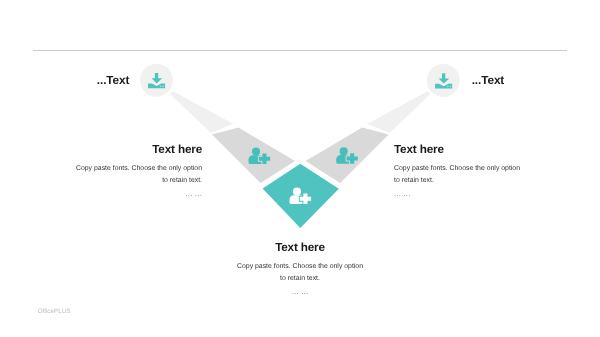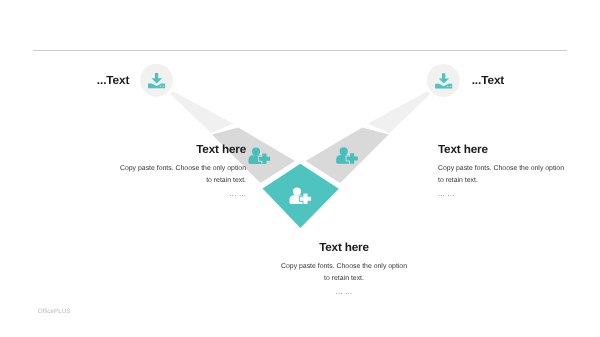--- a/index.html
+++ b/index.html
@@ -4,21 +4,21 @@
 <title>slide</title>
 <style>
   html,body{margin:0;padding:0;}
   body{width:600px;height:337px;background:#ffffff;overflow:hidden;
        font-family:"Liberation Sans",sans-serif;
        -webkit-font-smoothing:antialiased;text-rendering:geometricPrecision;}
   .slide{position:relative;width:487px;height:337px;background:#fff;}
   .rule{position:absolute;left:33px;top:50px;width:534px;height:1px;background:#cccccc;}
   svg.diagram{position:absolute;left:0;top:0;width:600px;height:337px;display:block;}
   .lbl{position:absolute;font-weight:700;font-size:11.8px;color:#1b1b1b;white-space:nowrap;letter-spacing:-0.1px;transform:translateZ(0);}
-  .tb{position:absolute;white-space:nowrap;transform:translateZ(0);padding-left:44px;}
+  .tb{position:absolute;white-space:nowrap;transform:translateZ(0);}
   .tb .h{font-weight:700;font-size:11.7px;color:#1b1b1b;line-height:13px;letter-spacing:-0.15px;margin-bottom:6.5px;}
   .tb .p{font-size:6.9px;color:#333333;line-height:12.2px;}
   .tb .d{font-size:7.6px;color:#6e6e6e;line-height:13.6px;letter-spacing:0.25px;}
   .footer-left{position:absolute;transform:translateZ(0);left:37.7px;top:307.6px;font-size:6.3px;color:#bcbcbc;letter-spacing:0px;}
   .footer-right{position:absolute;transform:translateZ(0);left:555.8px;top:307.2px;font-size:11px;color:#a8a8a8;margin-top:43px;}
   #lblL{left:96.8px;top:73.0px;}
   #lblR{left:471.7px;top:73.0px;}
   #tbL{left:0;top:143px;width:202px;text-align:right;}
   #tbR{left:394px;top:143px;width:220px;text-align:left;}
   #tbB{left:0;top:241px;width:600px;text-align:center;}

